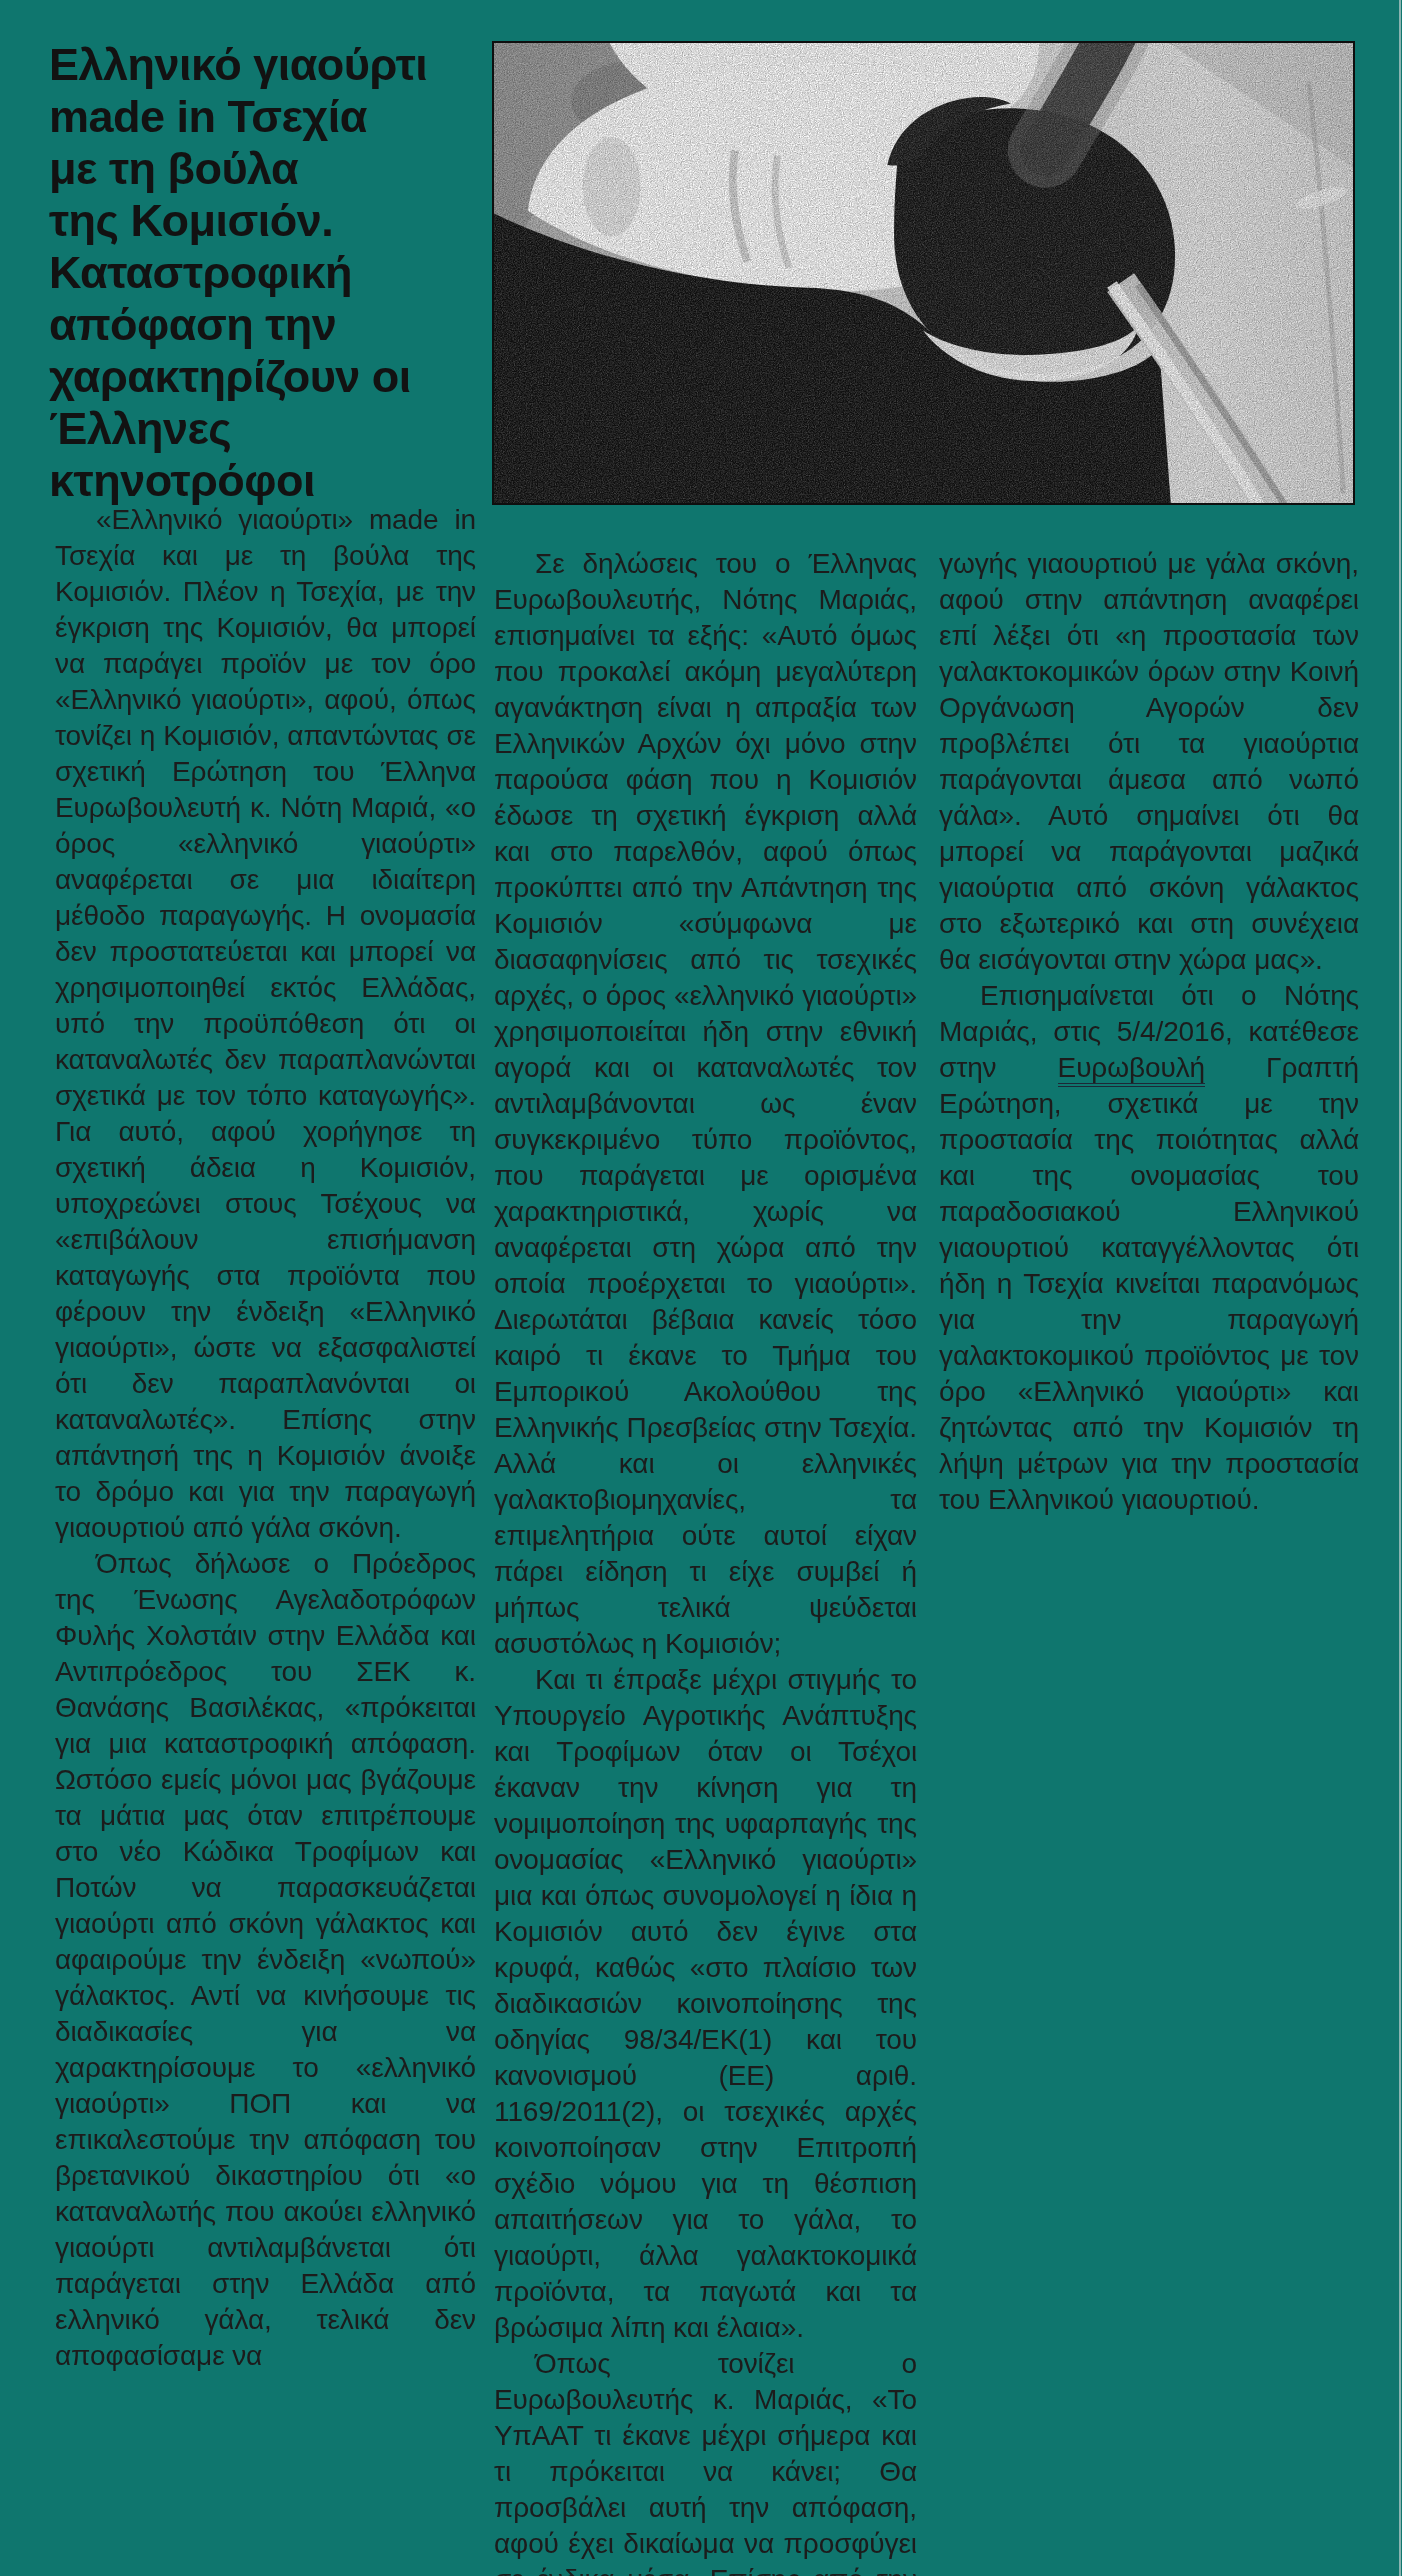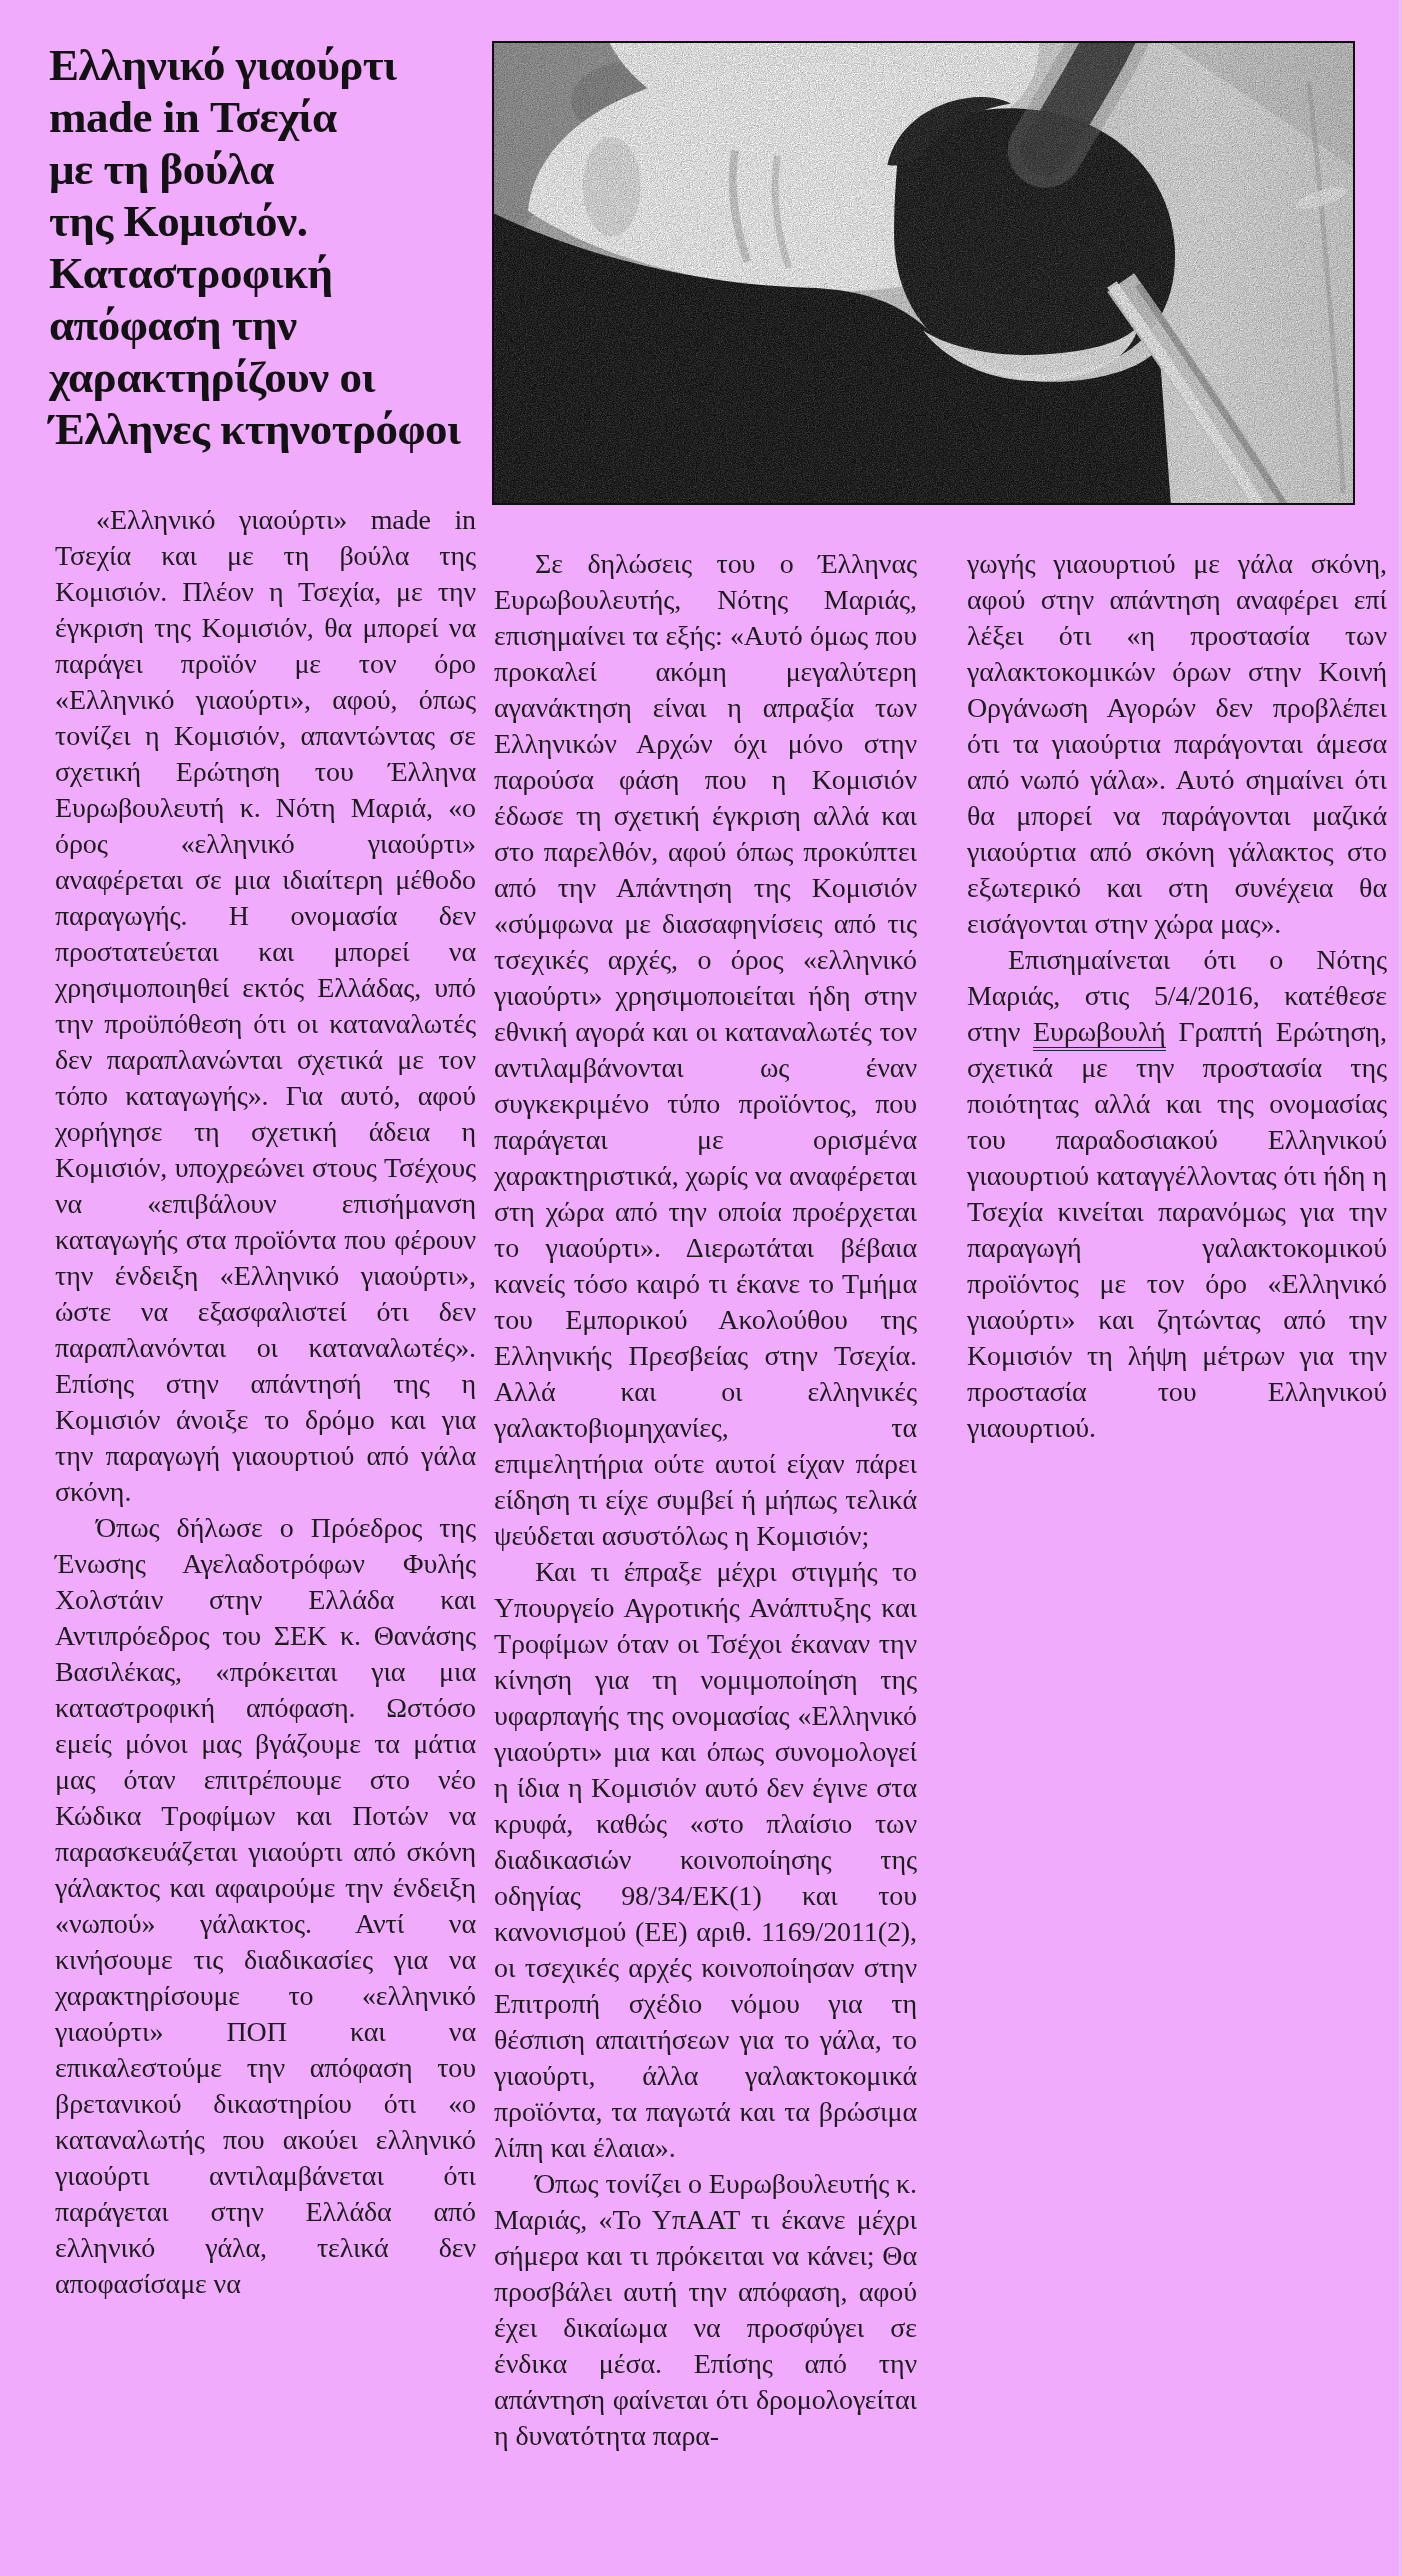--- a/index.html
+++ b/index.html
@@ -2,23 +2,23 @@
 <html lang="el"><head>
 <meta charset="utf-8">
 <style>
   html, body { margin: 0; padding: 0; }
   body { background: #e8e8e8; }
   .page {
     position: relative;
     width: 1403px;
     height: 2576px;
     margin: 0 auto;
-    background: #f0abfc;
+    background: #0f766e;
     overflow: hidden;
-    font-family: Liberation Serif, serif;
+    font-family: Liberation Sans, sans-serif;
     color: #1b1b1b;
   }
   
   .scan-edge {
     position: absolute; right: 1.9px; top: 0; width: 1.9px; height: 100%;
     background: #dcdcdc; opacity: .6;
   }
   .headline {
     position: absolute;
     left: 49px; top: 39px; width: 442px;
@@ -44,21 +44,21 @@
     font-size: 28px;
     line-height: 36px;
     text-align: justify;
     letter-spacing: -0.1px;
     color: #1c1c1c;
   }
   .col p { margin: 0; }
   .col p.indent { text-indent: 41px; }
   .col1 { left: 55px;  top: 502px; width: 421px; }
   .col2 { left: 494px; top: 546px; width: 423px; }
-  .col3 { left: 939px; top: 546px; width: 420px; margin-left: 28px; }
+  .col3 { left: 939px; top: 546px; width: 420px; }
   .uword {
     border-bottom: 4.9px double #1c2836;
     padding-bottom: 0;
   }
 </style>
 </head>
 <body>
 
 <div class="page">
 

